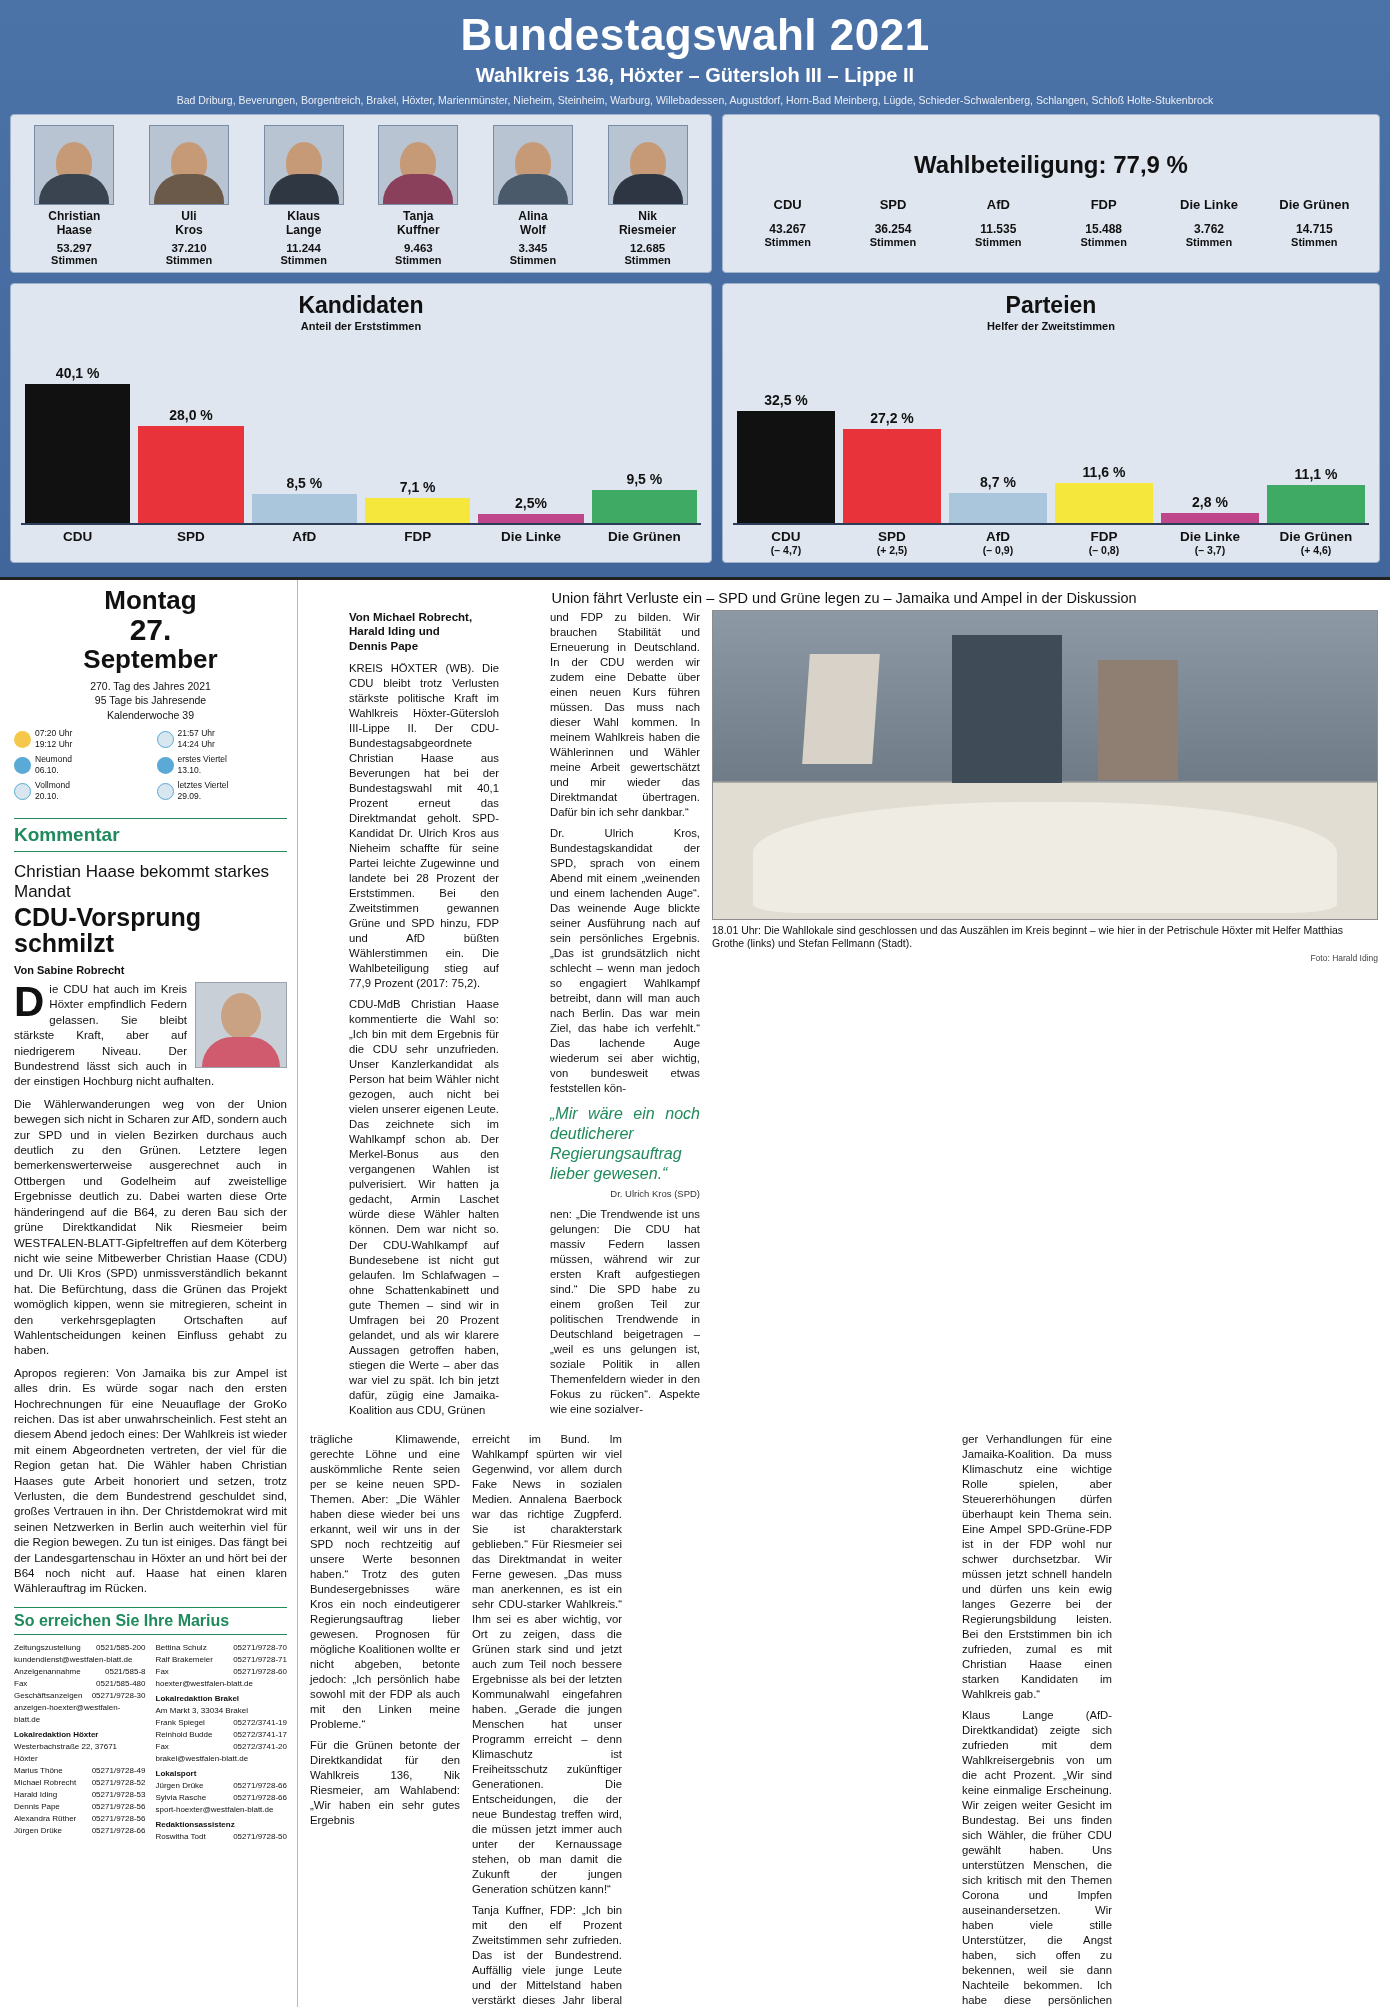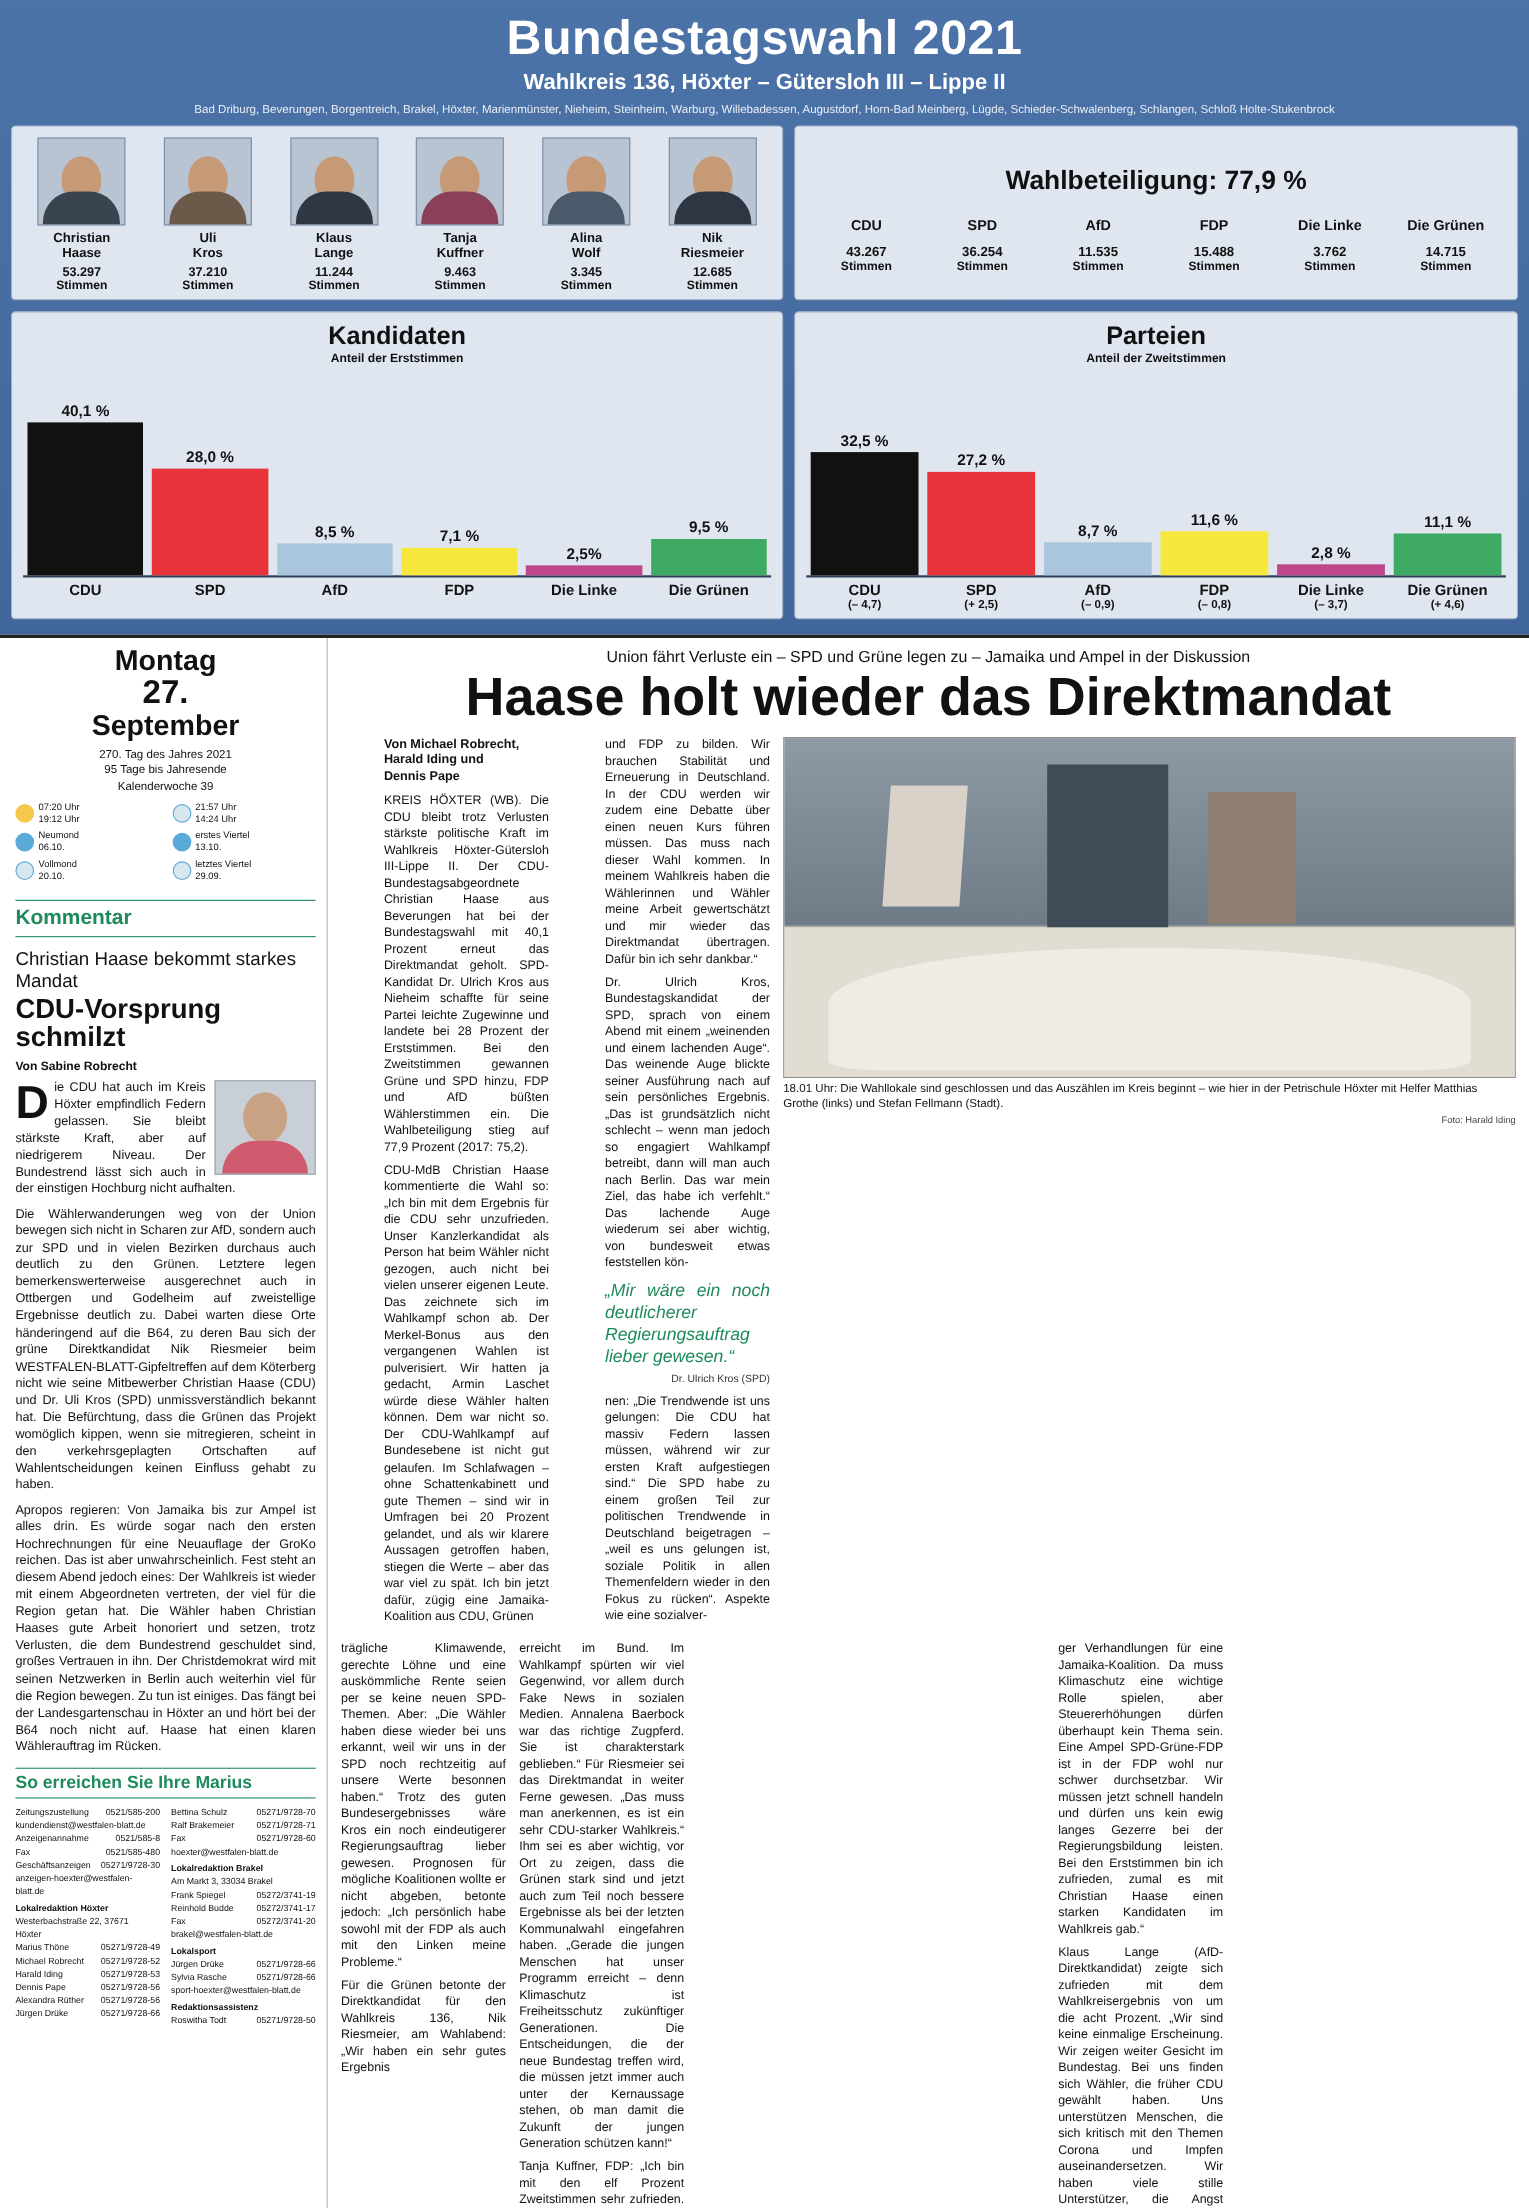--- a/index.html
+++ b/index.html
@@ -384,21 +384,21 @@
             <div class="axlab">AfD</div>
             <div class="axlab">FDP</div>
             <div class="axlab">Die Linke</div>
             <div class="axlab">Die Grünen</div>
           </div>
       </div>
 
       <div class="chart-box chart-right">
         <div class="chart-head">
           <div class="ct">Parteien</div>
-          <div class="cs">Anteil der Zweitstimmen</div>
+          <div class="cs">Helfer der Zweitstimmen</div>
         </div>
         <div class="plot">
             <div class="bars" id="bars1">
               <div class="barwrap">
                 <div class="barval">32,5 %</div>
                 <div class="bar" style="height:112px;background:#111111"></div>
               </div>
               <div class="barwrap">
                 <div class="barval">27,2 %</div>
                 <div class="bar" style="height:94px;background:#e8333a"></div>
@@ -635,21 +635,20 @@
             <div class="c-row">
               <span class="c-lbl">Roswitha Todt</span>
               <span class="c-val">05271/9728-50</span>
             </div>
           </div>
       </div>
     </div>
 
     <div class="right-col">
       <div class="kicker">Union fährt Verluste ein – SPD und Grüne legen zu – Jamaika und Ampel in der Diskussion</div>
-      <div class="headline">Haase holt wieder das Direktmandat</div>
 
       <div class="art-grid">
         <div class="col c1">
           <div class="byline" style="white-space:pre-line">Von Michael Robrecht,
 Harald Iding und
 Dennis Pape</div>
           <p>KREIS HÖXTER (WB). Die CDU bleibt trotz Verlusten stärkste politische Kraft im Wahlkreis Höxter-Gütersloh III-Lippe II. Der CDU-Bundestagsabgeordnete Christian Haase aus Beverungen hat bei der Bundestagswahl mit 40,1 Prozent erneut das Direktmandat geholt. SPD-Kandidat Dr. Ulrich Kros aus Nieheim schaffte für seine Partei leichte Zugewinne und landete bei 28 Prozent der Erststimmen. Bei den Zweitstimmen gewannen Grüne und SPD hinzu, FDP und AfD büßten Wählerstimmen ein. Die Wahlbeteiligung stieg auf 77,9 Prozent (2017: 75,2).</p>
           <p>CDU-MdB Christian Haase kommentierte die Wahl so: „Ich bin mit dem Ergebnis für die CDU sehr unzufrieden. Unser Kanzlerkandidat als Person hat beim Wähler nicht gezogen, auch nicht bei vielen unserer eigenen Leute. Das zeichnete sich im Wahlkampf schon ab. Der Merkel-Bonus aus den vergangenen Wahlen ist pulverisiert. Wir hatten ja gedacht, Armin Laschet würde diese Wähler halten können. Dem war nicht so. Der CDU-Wahlkampf auf Bundesebene ist nicht gut gelaufen. Im Schlafwagen – ohne Schattenkabinett und gute Themen – sind wir in Umfragen bei 20 Prozent gelandet, und als wir klarere Aussagen getroffen haben, stiegen die Werte – aber das war viel zu spät. Ich bin jetzt dafür, zügig eine Jamaika-Koalition aus CDU, Grünen</p>
         </div>
 

